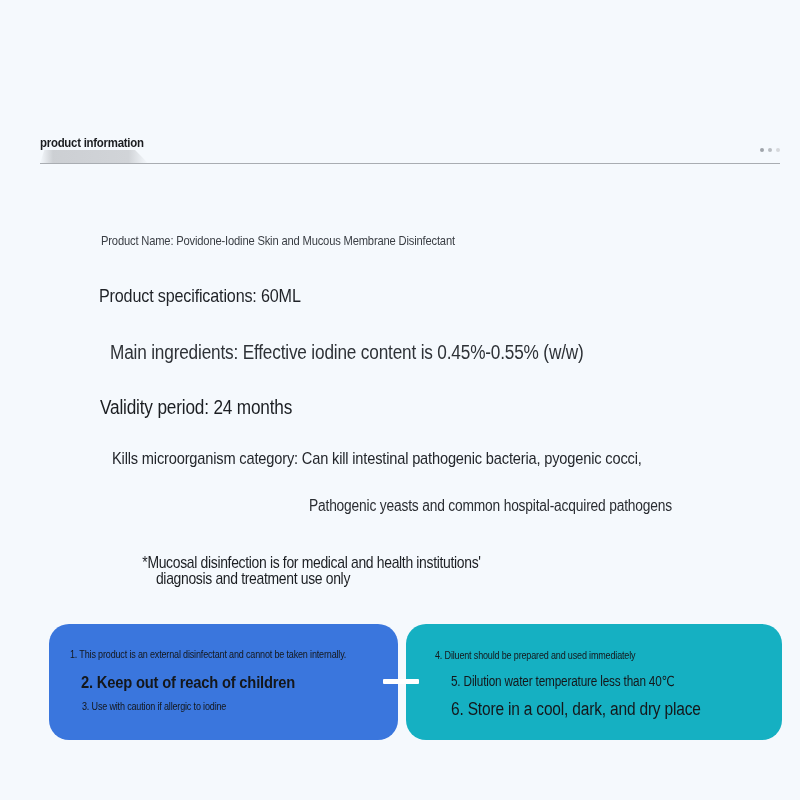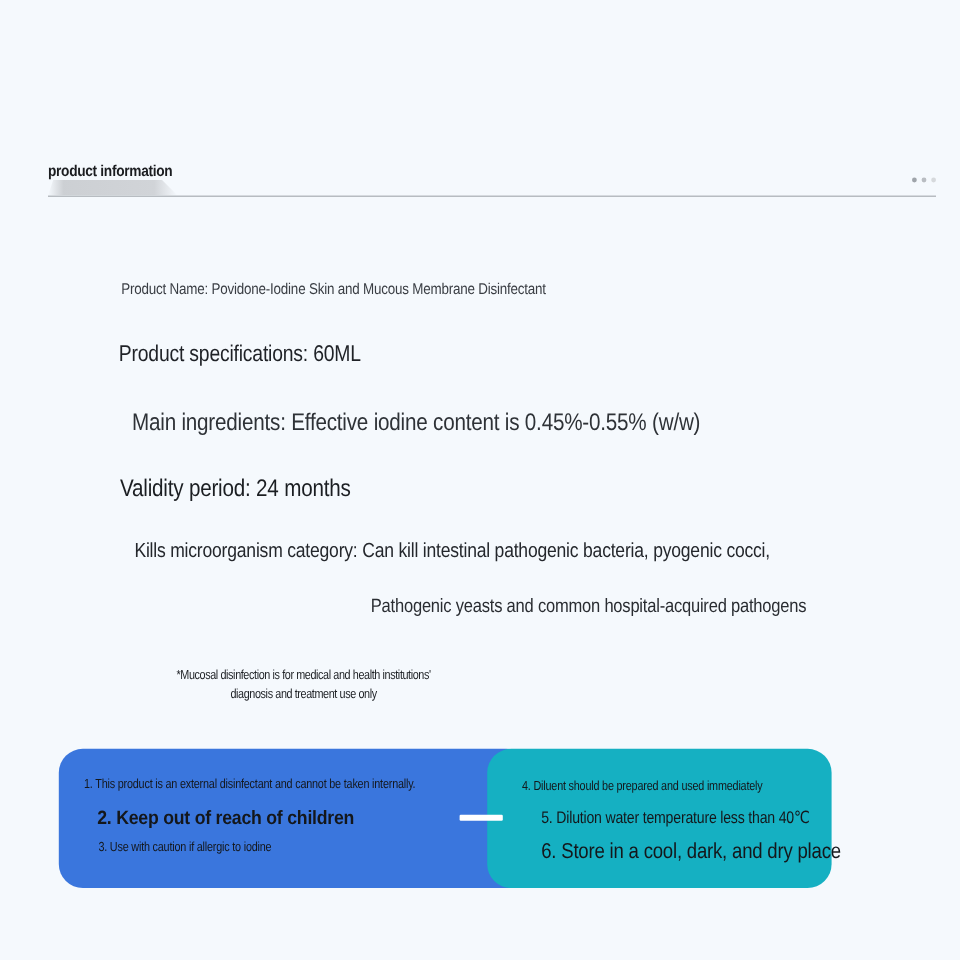--- a/index.html
+++ b/index.html
@@ -116,45 +116,44 @@
       font-size: 16px;
       color: #2a2d32;
       transform: scaleX(0.86);
     }
     .note {
       position: absolute;
       left: 118px;
       top: 555px;
       width: 270px;
       text-align: center;
-      font-size: 11px;
+      font-size: 17px;
       line-height: 16px;
       color: #1c1f23;
       letter-spacing: -0.4px;
     }
     .note div {
       transform: scaleX(0.82);
       white-space: nowrap;
     }
 
     .box {
       position: absolute;
       top: 624px;
       height: 116px;
       border-radius: 20px;
     }
     .box-left {
       left: 49px;
       width: 349px;
       background: #3a76dd;
-      padding-left: 44px;
     }
     .box-right {
       left: 406px;
-      width: 287px;
+      width: 376px;
       background: #15b0c2;
     }
     .box .item {
       position: absolute;
       white-space: nowrap;
       color: #14171b;
       transform-origin: left center;
       letter-spacing: -0.2px;
     }
     .i1 { left: 21px; top: 24px; font-size: 11px; transform: scaleX(0.82); }

